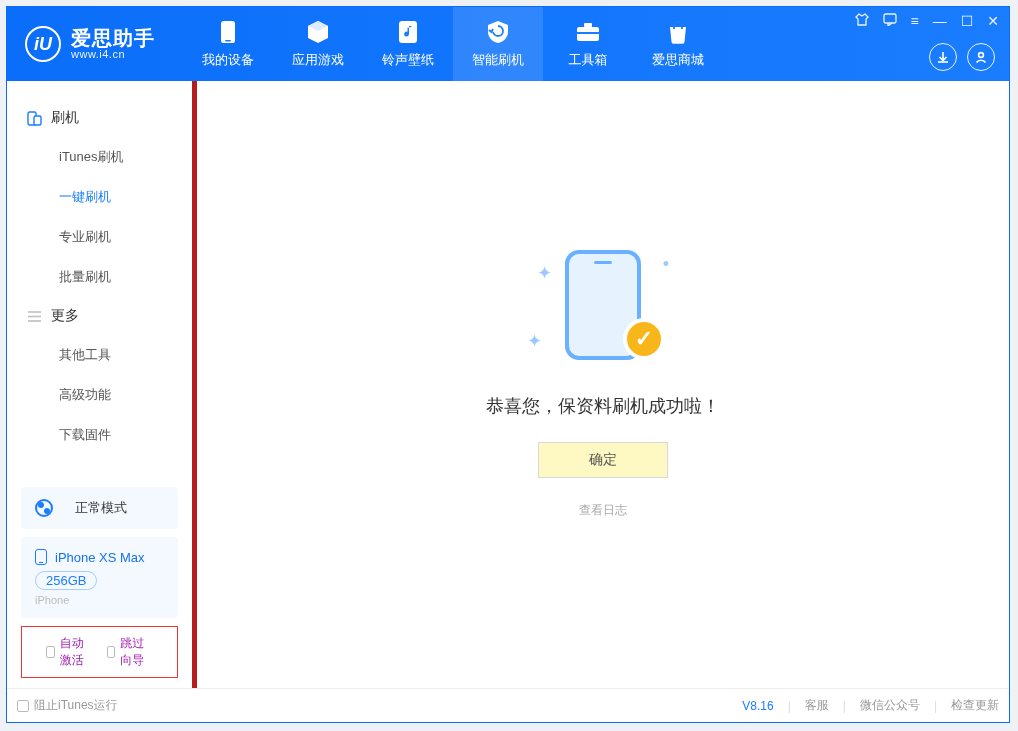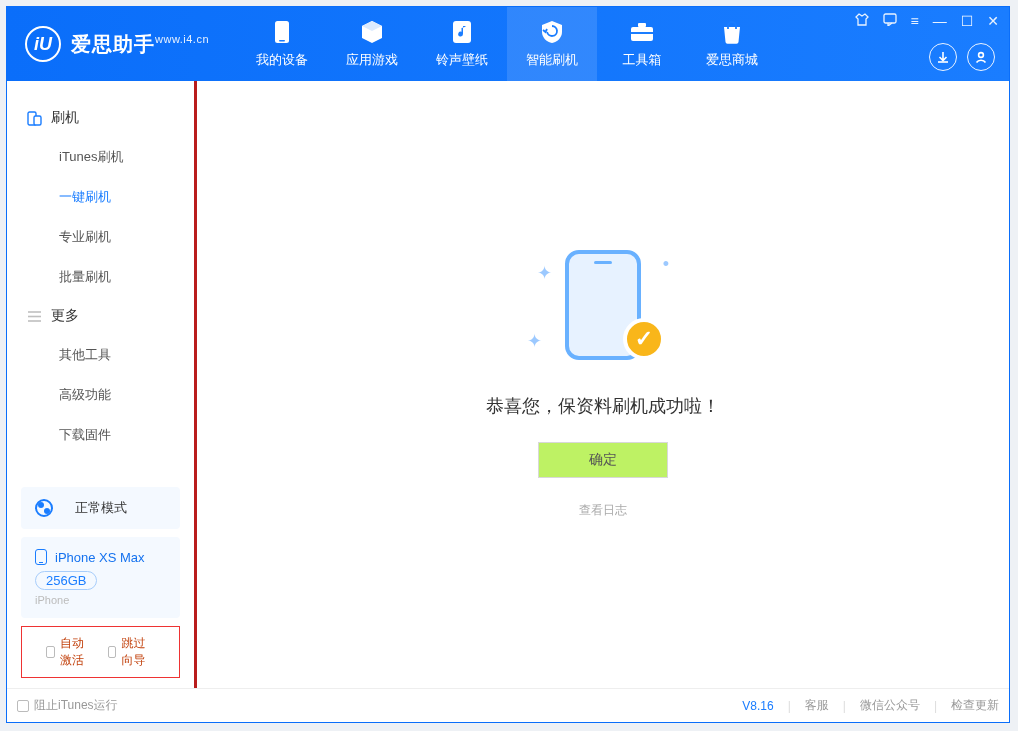--- a/index.html
+++ b/index.html
@@ -13,76 +13,76 @@
   .header {
     height: 74px; background: linear-gradient(90deg, #0a6efa 0%, #1a7dff 100%);
     display: flex; align-items: center; color: #fff; position: relative;
   }
   .logo-area { display: flex; align-items: center; padding: 0 18px; }
   .logo-badge {
     width: 36px; height: 36px; border: 2.5px solid #fff; border-radius: 50%;
     display: flex; align-items: center; justify-content: center;
     font-weight: 700; font-size: 18px; font-style: italic; margin-right: 10px;
   }
-  .logo-text { display: flex; flex-direction: row; line-height: 1.05; justify-content: space-between; }
+  .logo-text { display: flex; flex-direction: column; line-height: 1.05; justify-content: space-between; }
   .logo-text .big { font-size: 20px; font-weight: 600; letter-spacing: 1px; }
   .logo-text .small { font-size: 11px; opacity: .9; letter-spacing: .5px; }
 
   .nav { display: flex; height: 100%; margin-left: 10px; }
   .nav-item {
     width: 90px; display: flex; flex-direction: column; align-items: center;
     justify-content: center; gap: 6px; font-size: 13px; cursor: pointer;
   }
   .nav-item.active { background: rgba(255,255,255,.13); }
   .nav-icon { width: 26px; height: 26px; display:flex; align-items:center; justify-content:center; }
 
   .window-controls { position:absolute; top:6px; right:10px; display:flex; gap:14px; align-items:center; }
   .window-controls span { font-size:14px; opacity:.9; cursor:pointer; }
   .circ-btns { position:absolute; right:14px; bottom:10px; display:flex; gap:10px; }
   .circ { width:28px; height:28px; border:1.5px solid rgba(255,255,255,.9); border-radius:50%;
           display:flex; align-items:center; justify-content:center; cursor:pointer; font-size:15px;}
 
   
   .body { flex:1; display:flex; min-height:0; }
-  .sidebar { width:190px; border-right:3px solid #b91c1c; display:flex; flex-direction:column; padding-top:18px; }
+  .sidebar { width:190px; border-right:5px solid #b91c1c; display:flex; flex-direction:column; padding-top:18px; }
   .side-sec-title { display:flex; align-items:center; gap:9px; padding:10px 20px; font-size:14px; color:#333; }
   .side-sec-title .ic { width:15px; height:15px; display:flex; align-items:center; justify-content:center; }
   .side-item { padding:11px 20px 11px 52px; font-size:13px; color:#555; cursor:pointer; }
   .side-item.active { color:#1a7dff; }
 
   .side-bottom { margin-top:auto; }
   .mode-card, .dev-card { margin:8px 14px; background:#f4f9ff; border-radius:4px; padding:12px 14px; }
   .mode-card { display:flex; align-items:center; gap:22px; font-size:13px; color:#333; }
   .mode-ic { width:18px; height:18px; border-radius:50%; border:2px solid #1a7dff; position:relative; }
   .mode-ic:before, .mode-ic:after { content:""; position:absolute; background:#1a7dff; border-radius:50%; }
   .mode-ic:before { width:6px; height:6px; top:1px; left:1px; }
   .mode-ic:after { width:6px; height:6px; bottom:1px; right:1px; }
   .dev-card { font-size:13px; }
   .dev-card .name { color:#1572ef; font-weight:400; display:flex; align-items:center; gap:8px; }
   .dev-phone-ic { width:12px; height:16px; border:1.6px solid #1a7dff; border-radius:3px; position:relative; }
   .dev-phone-ic:after { content:""; position:absolute; width:4px; height:1.5px; background:#1a7dff; bottom:1px; left:50%; transform:translateX(-50%);}
   .dev-card .cap { display:inline-block; margin-top:6px; border:1px solid #a7cdfb; color:#1a7dff; border-radius:10px; padding:1px 10px; font-size:13px; }
   .dev-card .sub { color:#bcbcbc; font-size:11px; margin-top:4px; }
 
-  .chk-row { margin:6px 14px 10px; border:1.5px solid #e33; padding:8px 24px; display:flex; gap:14px; font-size:12px; color:#c2410c;}
+  .chk-row { margin:6px 14px 10px; border:1.5px solid #e33; padding:8px 24px; display:flex; gap:14px; font-size:12px; color:#a21caf;}
   .chk { display:flex; align-items:center; gap:5px; cursor:pointer; }
   .box { width:12px; height:12px; border:1px solid #bbb; border-radius:2px; }
 
   
   .main { flex:1; position:relative; display:flex; flex-direction:column; align-items:center; justify-content:center; gap:24px; }
   .illus { width:140px; height:120px; position:relative; }
   .illus .phone { width:76px; height:110px; border:4px solid #69b1ff; border-radius:14px; background:#e7f2ff;
                   position:absolute; left:32px; top:0; }
   .illus .phone:after { content:""; position:absolute; width:18px; height:3px; background:#69b1ff; top:7px; left:50%; transform:translateX(-50%); border-radius:2px;}
   .illus .badge { position:absolute; right:8px; bottom:10px; width:42px; height:42px; border-radius:50%;
                   background:#f9b61a; border:4px solid #fff; display:flex; align-items:center; justify-content:center; color:#fff; font-size:22px; font-weight:700;}
   .illus .sp { position:absolute; font-size:18px; color:#9cc9ff; }
   .illus .s1{ top:12px; left:4px;} .illus .s2{ top:4px; right:4px;} .illus .s3{ bottom:18px; left:-6px;}
   .msg { font-size:18px; color:#333; }
-  .ok-btn { width:130px; height:36px; border:1px solid #d8d8d8; background:#bef264; font-size:14px; color:#555; cursor:pointer; }
+  .ok-btn { width:130px; height:36px; border:1px solid #d8d8d8; background:#fef9c3; font-size:14px; color:#555; cursor:pointer; }
   .loglink { font-size:12px; color:#a9a9a9; cursor:pointer; }
 
   
   .footer { height:34px; border-top:1px solid #eee; display:flex; align-items:center; padding:0 10px; font-size:12px; color:#999; gap:8px;}
   .footer .right { margin-left:auto; display:flex; align-items:center; gap:14px;}
   .footer .ver { color:#1a7dff; }
   .footer .sep { color:#ddd; }
   .footer .lnk { cursor:pointer; }
 </style>
 </head>

